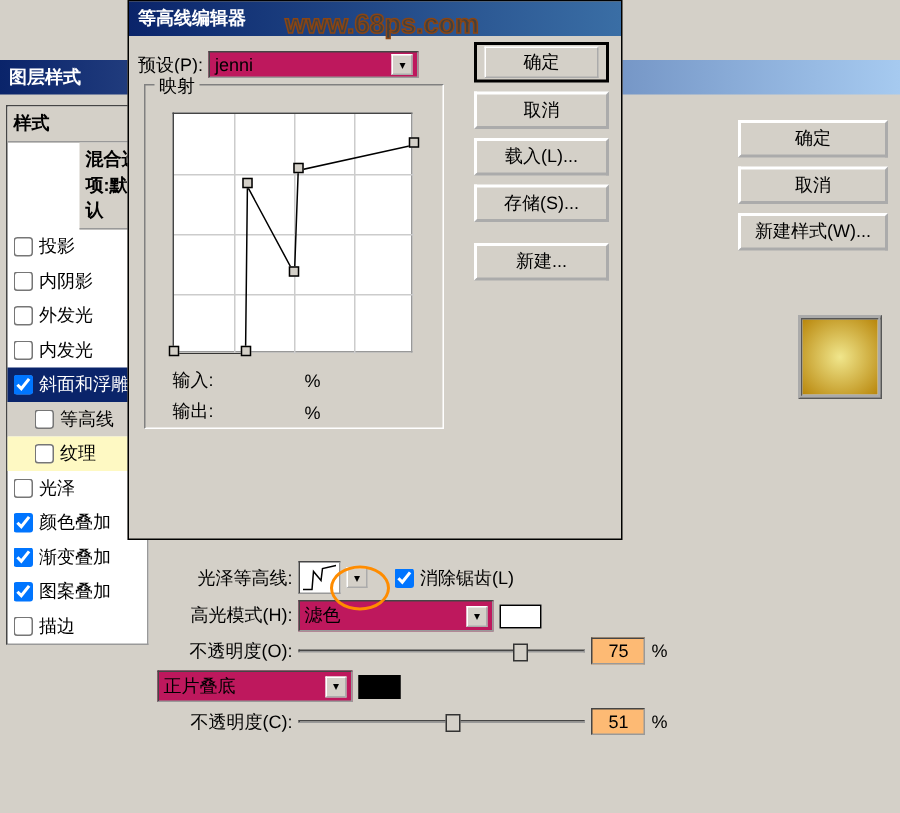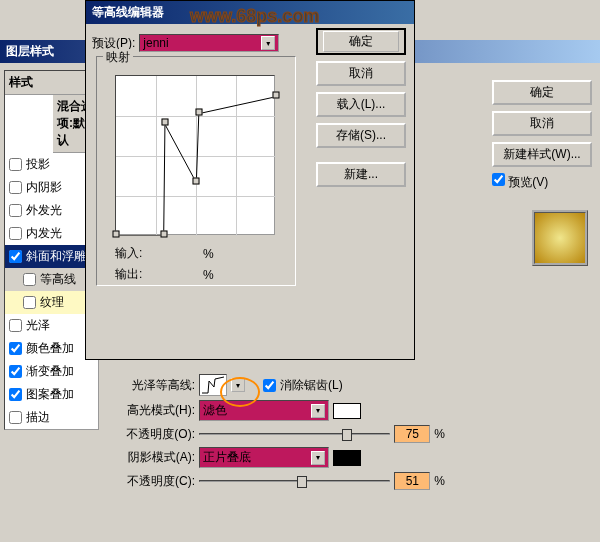--- a/index.html
+++ b/index.html
@@ -97,21 +97,20 @@
   <div class="side-item">
       <input type="checkbox" style="">
       <span>描边</span>
     </div>
 </div>
 
 <div class="right-panel">
   <div class="btn">确定</div>
   <div class="btn">取消</div>
   <div class="btn">新建样式(W)...</div>
-  <div style="margin-top:6px;"><input type="checkbox" checked="" style=""> <span>预览(V)</span></div>
 </div>
 <div class="preview-sw"></div>
 
 <div class="ctrl-area">
   <div class="row">
     <label>光泽等高线:</label>
     <span class="contour-thumb">
       <svg width="26" height="20">
           <polyline points="2,18 8,18 9,6 14,12 15,4 24,2" fill="none" stroke="#000"></polyline>
         </svg>
@@ -132,21 +131,20 @@
   <div class="row">
     <label>不透明度(O):</label>
     <div class="slider">
         <div class="track"></div>
         <div class="thumb" style="left:75%;"></div>
       </div>
     <span class="pct-box">75</span>
     <span>%</span>
   </div>
   <div class="row">
-    <label>阴影模式(A):</label>
     <span class="dropdown" style="width:130px;">
         <span>正片叠底</span>
         <span class="dd-arrow">▾</span>
       </span>
     <span class="color-sw" style="background:#000;"></span>
   </div>
   <div class="row">
     <label>不透明度(C):</label>
     <div class="slider">
         <div class="track"></div>

